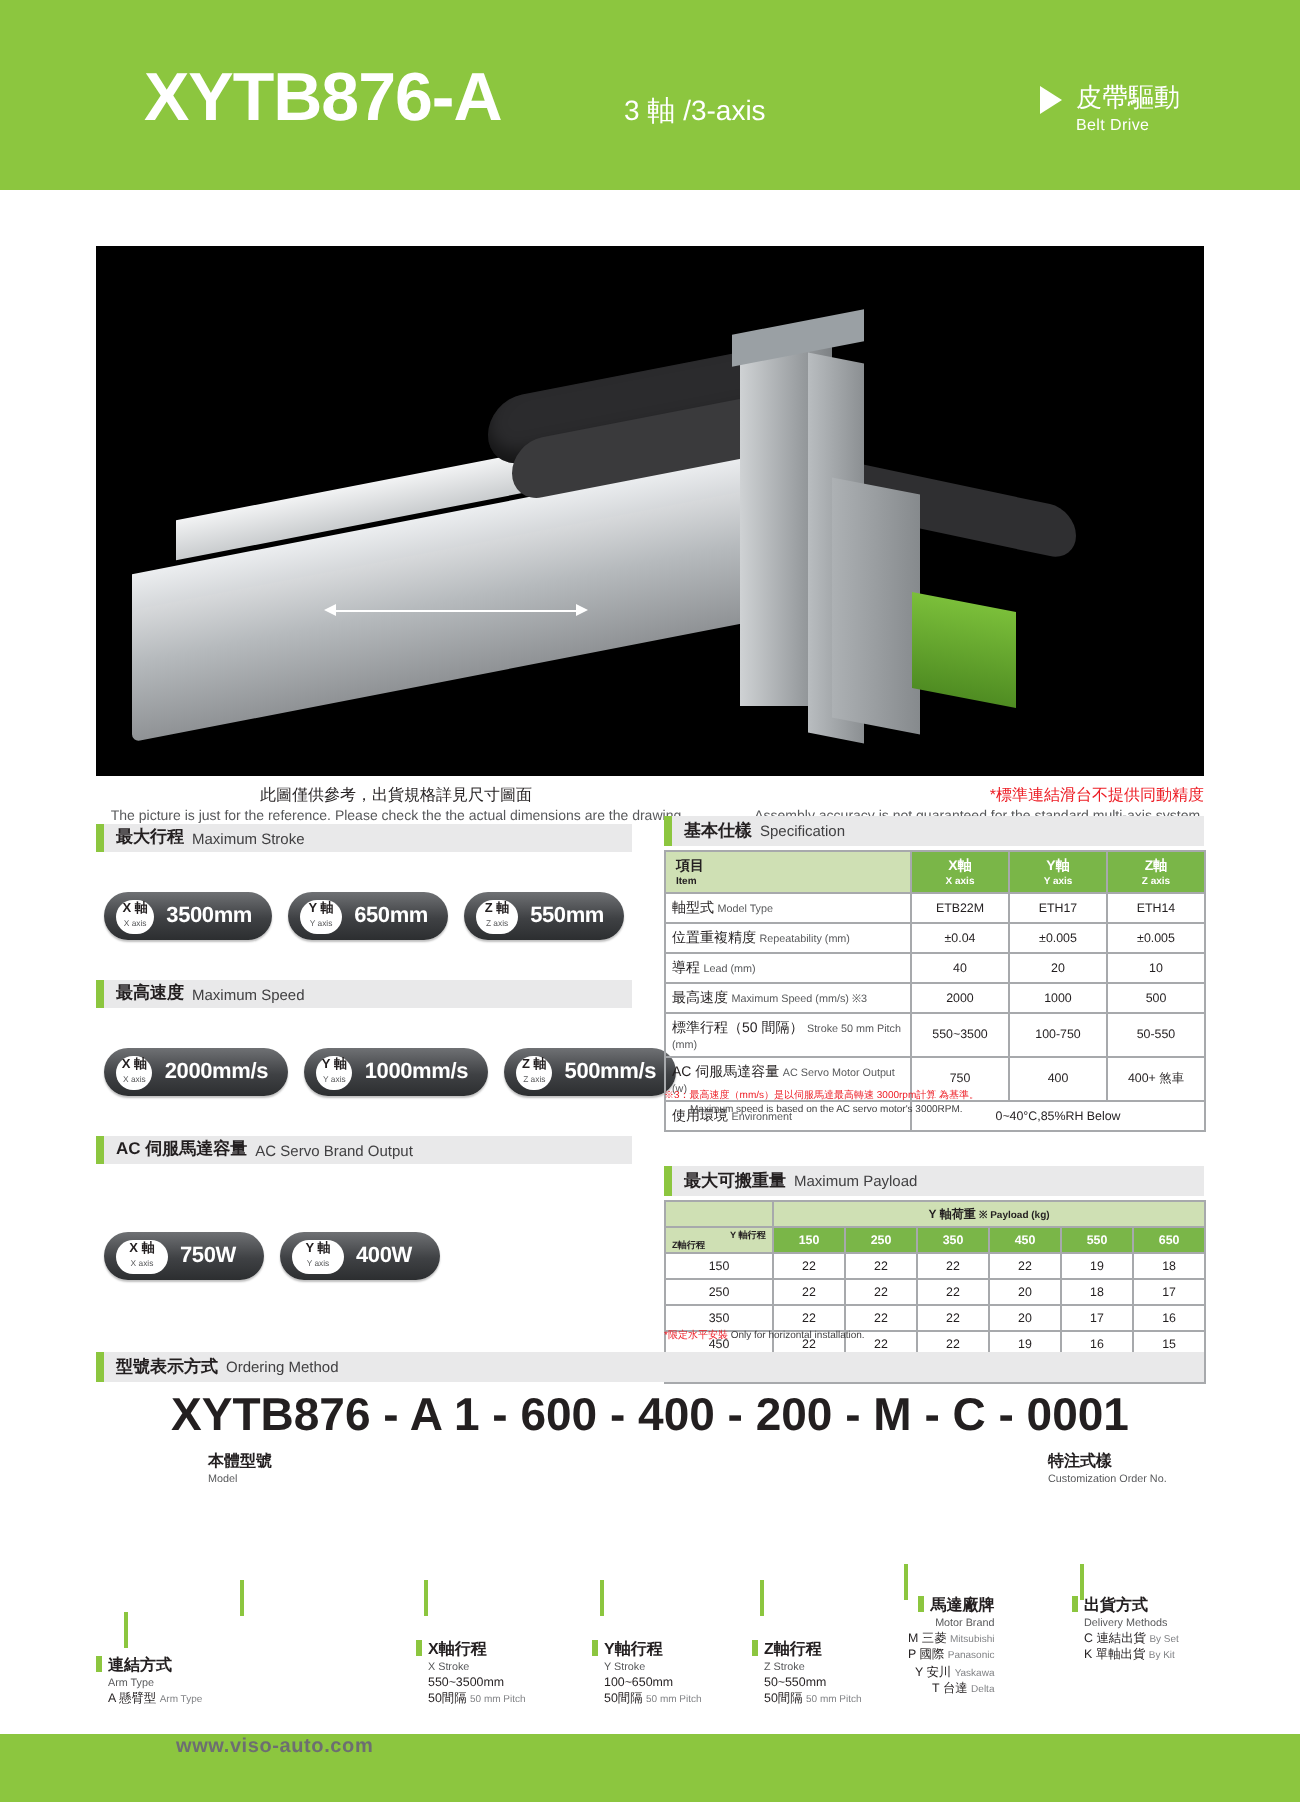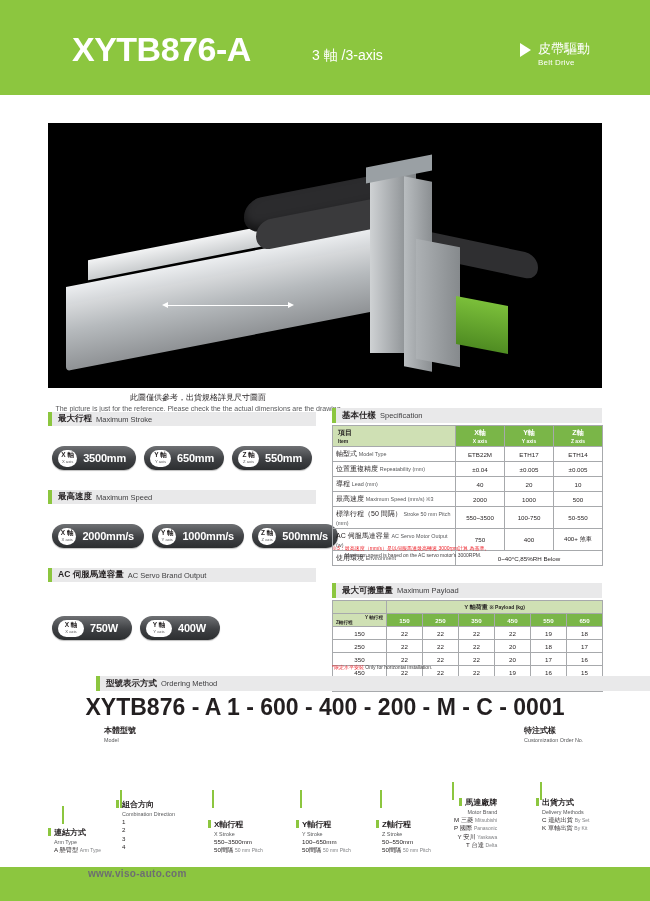--- a/index.html
+++ b/index.html
@@ -205,21 +205,21 @@
   table.payload td.rowhdr { background:#ffffff; color:#231f20; }
   .corner-tl { position:absolute; right:3px; top:1px; font-size:4.6px; }
   .corner-bl { position:absolute; left:3px; bottom:1px; font-size:4.6px; }
   .pay-note { position:absolute; left:332px; top:664px; font-size:5px; color:#ed1c24; }
   .pay-note .gray { color:#414042; }
 
   
   .order-head {
     position: absolute; left: 48px; top: 676px; width: 554px; height: 15px;
     background: #e9e9ea; border-left: 4px solid #8cc63f;
-    display:flex; align-items:center; padding-left:6px;margin-left:48px;
+    display:flex; align-items:center; padding-left:6px;
   }
   .order-head .cn { font-size: 8.5px; font-weight: bold; }
   .order-head .en { font-size: 7.5px; margin-left:4px; color:#414042; }
 
   .order-code {
     position: absolute; left: 0; top: 694px; width: 650px; text-align:center;
     font-size: 23px; font-weight: bold; color: #231f20; letter-spacing: 0px;
   }
 
   .leg {
@@ -265,20 +265,24 @@
       <div class="col-cap"></div>
       <div class="z-slide"></div>
       <div class="green-block"></div>
       <div class="arrow-h"></div>
     </div>
   </div>
 
   <div class="note-left">
     <div class="cn">此圖僅供參考，出貨規格詳見尺寸圖面</div>
     <div>The picture is just for the reference. Please check the the actual dimensions are the drawing</div>
+  </div>
+  <div class="note-right">
+    <div class="cn">*標準連結滑台不提供同動精度</div>
+    <div>Assembly accuracy is not guaranteed for the standard multi-axis system.</div>
   </div>
 
   <div class="sec-head" style="left:48px; top:412px; width:268px;">
     <span class="cn">最大行程</span>
     <span class="en">Maximum Stroke</span>
   </div>
 
   <div class="pill" style="left:52px; top:446px; width:84px;">
     <span class="axis">
       <span class="a-cn">X 軸</span>
@@ -537,28 +541,20 @@
   <div class="leg" style="left:104px; top:726px;">
     <span class="ttl">本體型號</span>
     <span class="ttl-en">Model</span>
   </div>
 
   <div class="leg" style="left:524px; top:726px;">
     <span class="ttl">特注式樣</span>
     <span class="ttl-en">Customization Order No.</span>
   </div>
 
-  <div class="leg" style="left:116px; top:800px;">
-    <span class="leg-bar"></span><span class="ttl">組合方向</span>
-    <span class="ttl-en" style="padding-left:6px;">Combination Direction</span>
-    <div class="row" style="padding-left:6px;">1</div>
-    <div class="row" style="padding-left:6px;">2</div>
-    <div class="row" style="padding-left:6px;">3</div>
-    <div class="row" style="padding-left:6px;">4</div>
-  </div>
 
   <div class="leg" style="left:48px; top:828px;">
     <span class="leg-bar"></span><span class="ttl">連結方式</span>
     <span class="ttl-en" style="padding-left:6px;">Arm Type</span>
     <div class="row" style="padding-left:6px;">
       <span>A</span>
       <span>懸臂型</span>
       <span class="sub">Arm Type</span>
     </div>
   </div>

